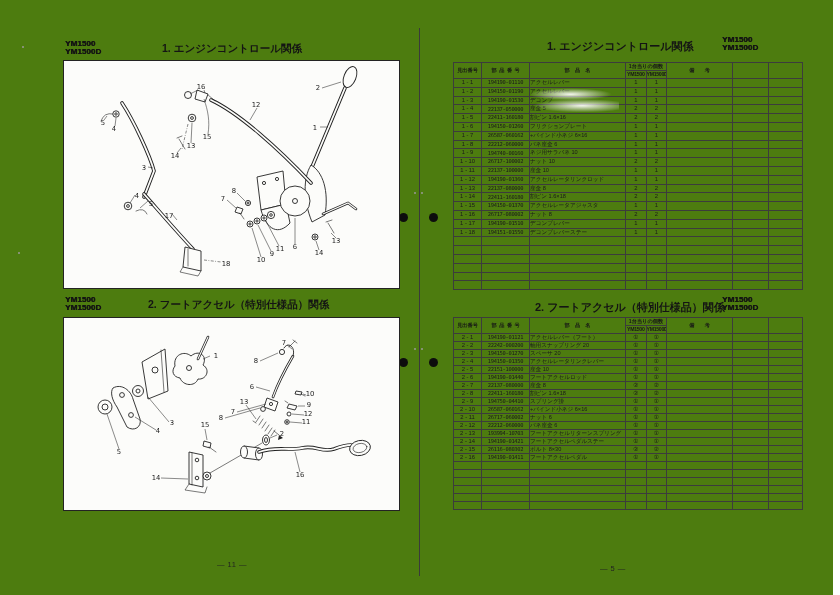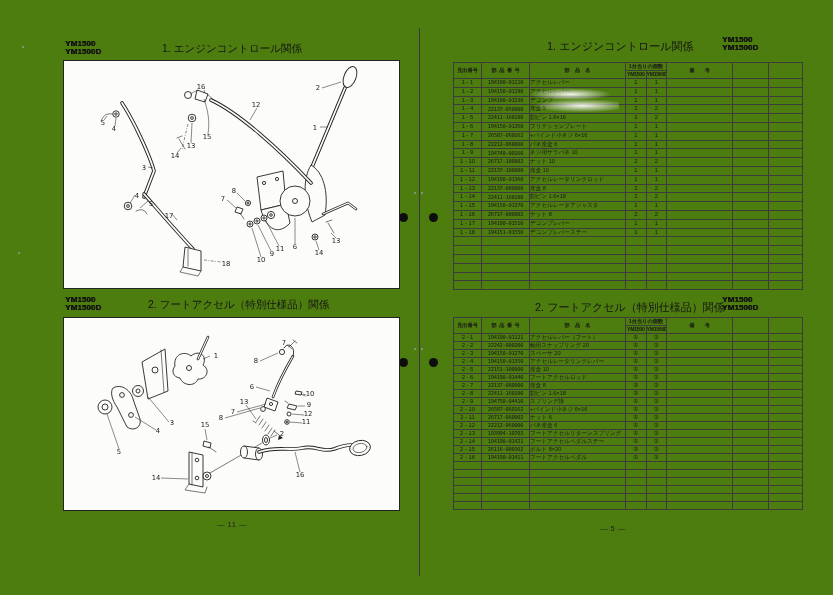--- a/index.html
+++ b/index.html
@@ -3,23 +3,23 @@
 <meta charset="utf-8">
 <style>
   html,body{margin:0;padding:0;background:#ffffff;}
   .sheet{position:relative;width:833px;height:595px;background:#4d7c0f;overflow:hidden;
          font-family:"Liberation Sans","DejaVu Sans",sans-serif;color:#1a1a1a;}
   .divider{position:absolute;left:419px;top:28px;width:1px;height:548px;background:#3a3a3a;}
   .regdot{position:absolute;width:9px;height:9px;background:#0d0d0d;border-radius:50%;}
   .speck{position:absolute;width:2px;height:2px;background:#9a9a96;border-radius:50%;}
   .logo{position:absolute;font-weight:800;font-size:8px;line-height:7.5px;color:#131313;
         text-shadow:0.45px 0 0 #131313;letter-spacing:0.1px;}
-  .sec-title{position:absolute;font-weight:400;color:#141414;white-space:nowrap;}
+  .sec-title{position:absolute;font-weight:700;color:#141414;white-space:nowrap;}
   .figbox{position:absolute;border:1.4px solid #232323;background:#fcfcfa;}
-  .pnum{position:absolute;font-size:7.5px;letter-spacing:0.5px;color:#222;}
+  .pnum{position:absolute;font-size:7.5px;letter-spacing:0.5px;color:#222;margin-top:40px;}
   
   .ptable{position:absolute;border-collapse:collapse;table-layout:fixed;width:350px;border:1.4px solid #202020;}
   .ptable td,.ptable th{border:0.7px solid #3c3c3c;padding:0;overflow:hidden;white-space:nowrap;
         line-height:1;vertical-align:middle;font-weight:400;}
   .ptable th{font-weight:700;text-align:center;font-size:5.2px;color:#161616;}
   .t1 tr{height:8.8px;} .t2 tr{height:8px;}
   .ptable tr.hrow{height:8px;}
   .c-no{width:27px;text-align:center;font-size:5.8px;}
   .c-part{width:47px;text-align:center;font-size:5.4px;font-family:"DejaVu Sans Mono",monospace;letter-spacing:-0.3px;}
   .c-name{width:95px;text-align:left;padding-left:3px;font-size:5.6px;}

